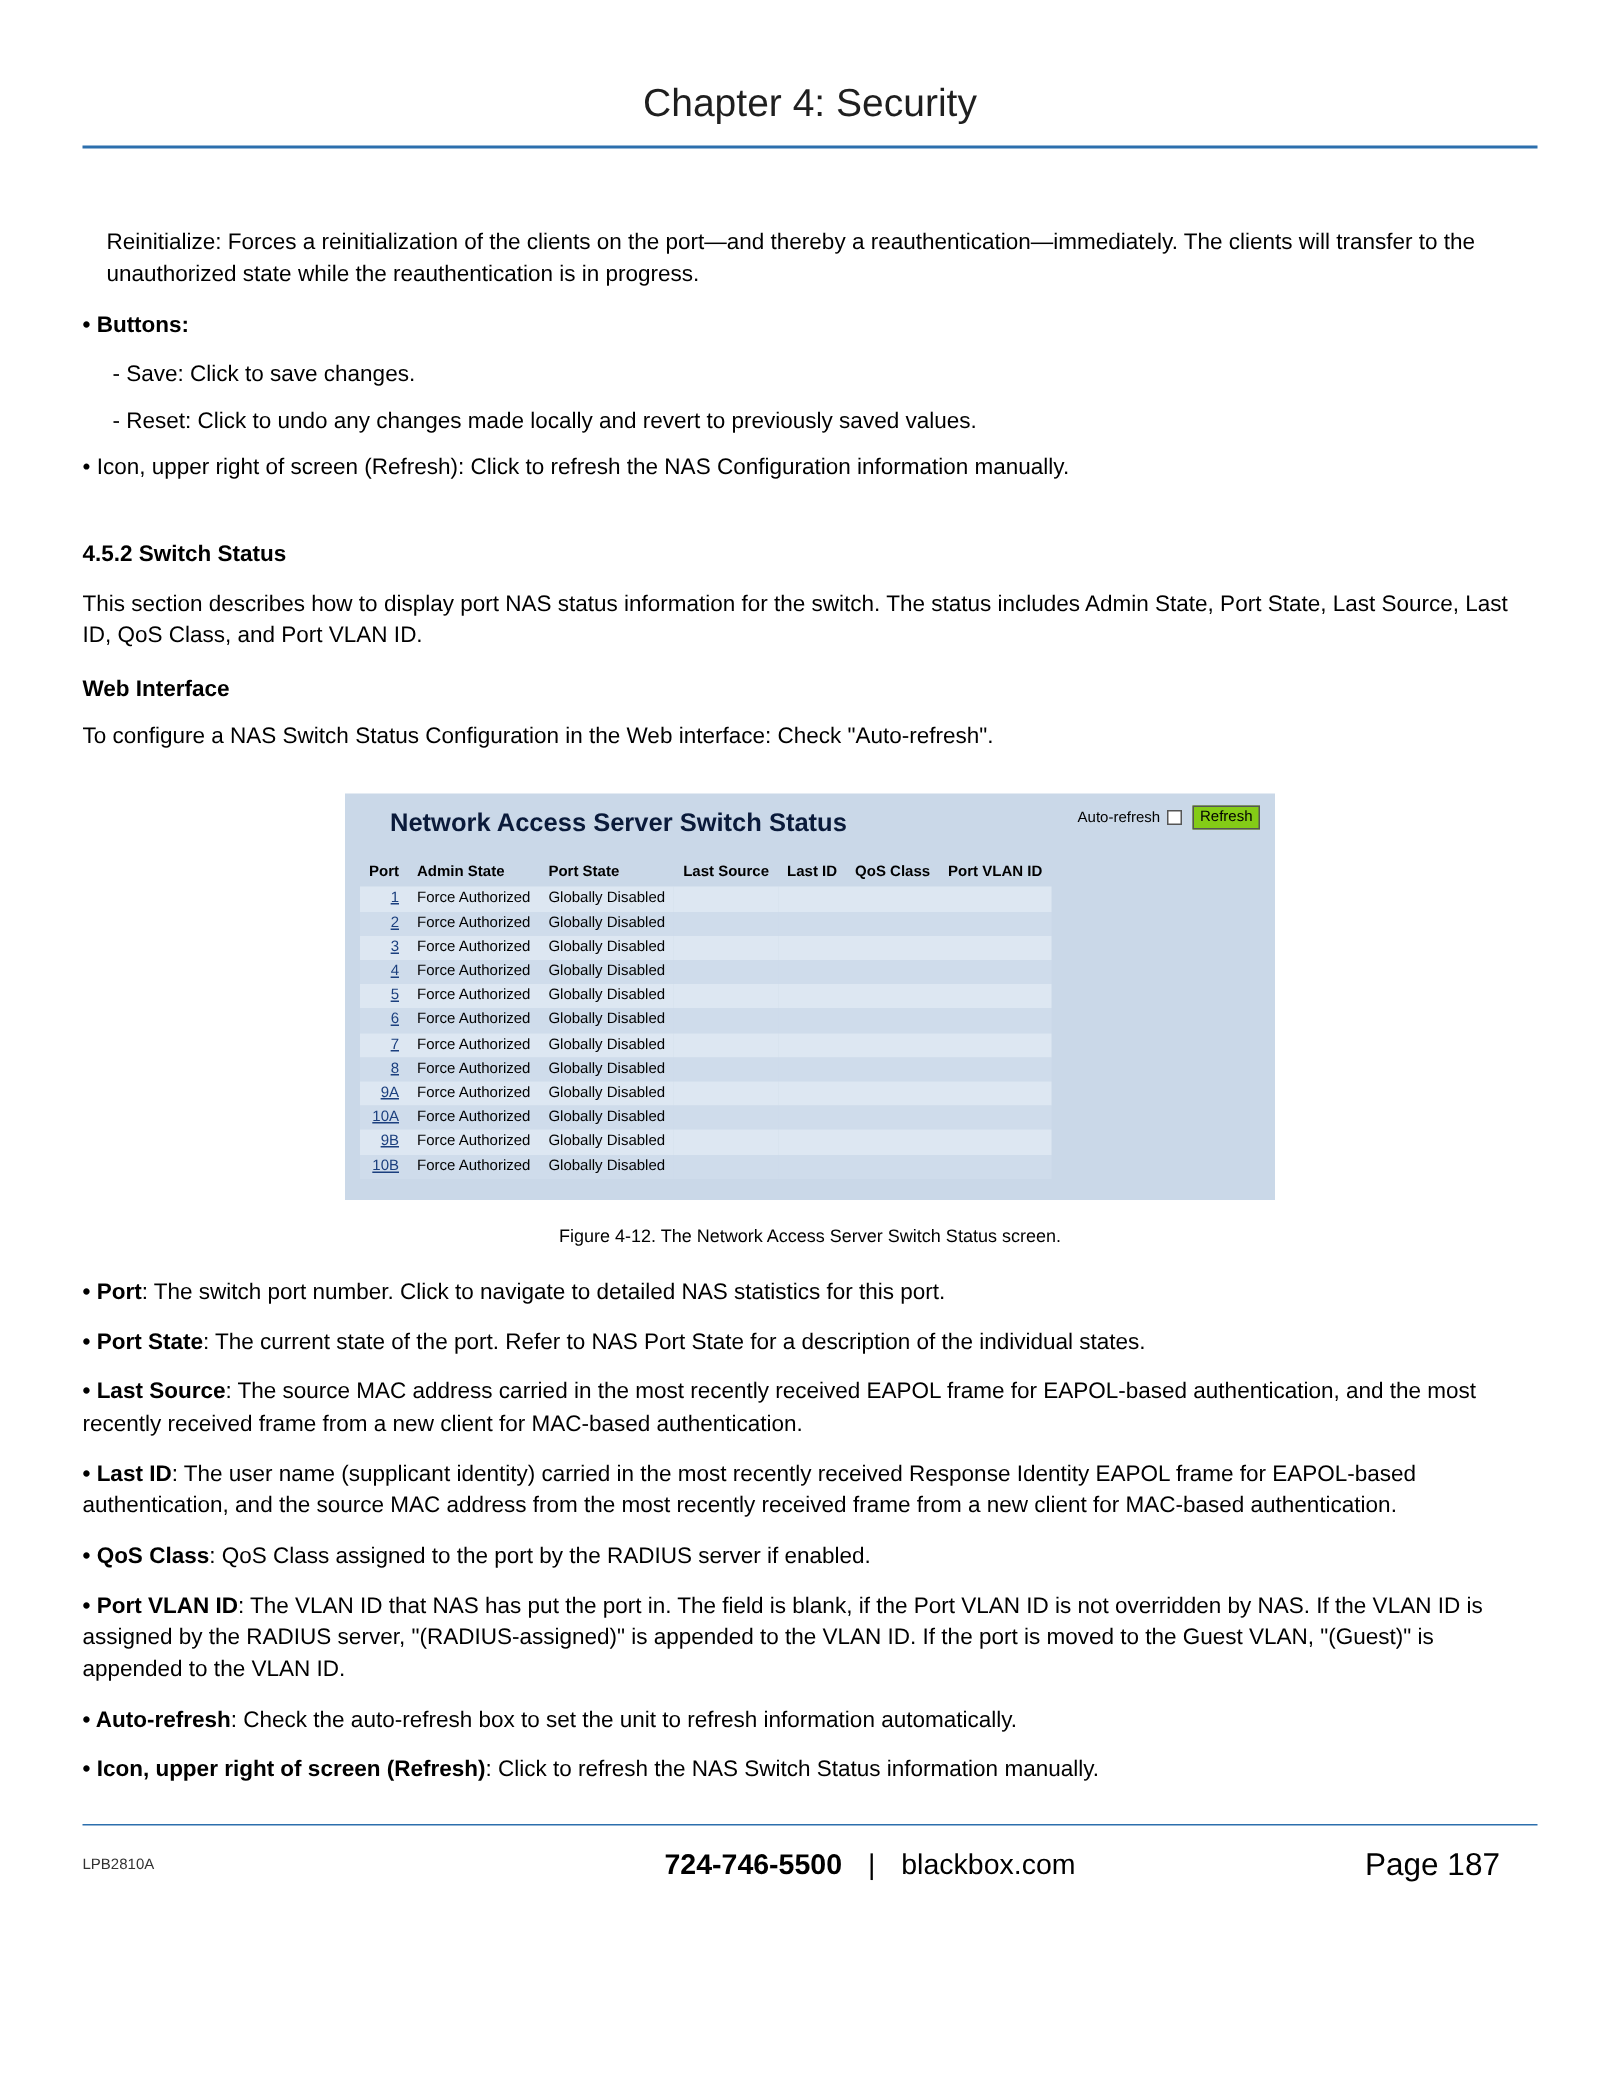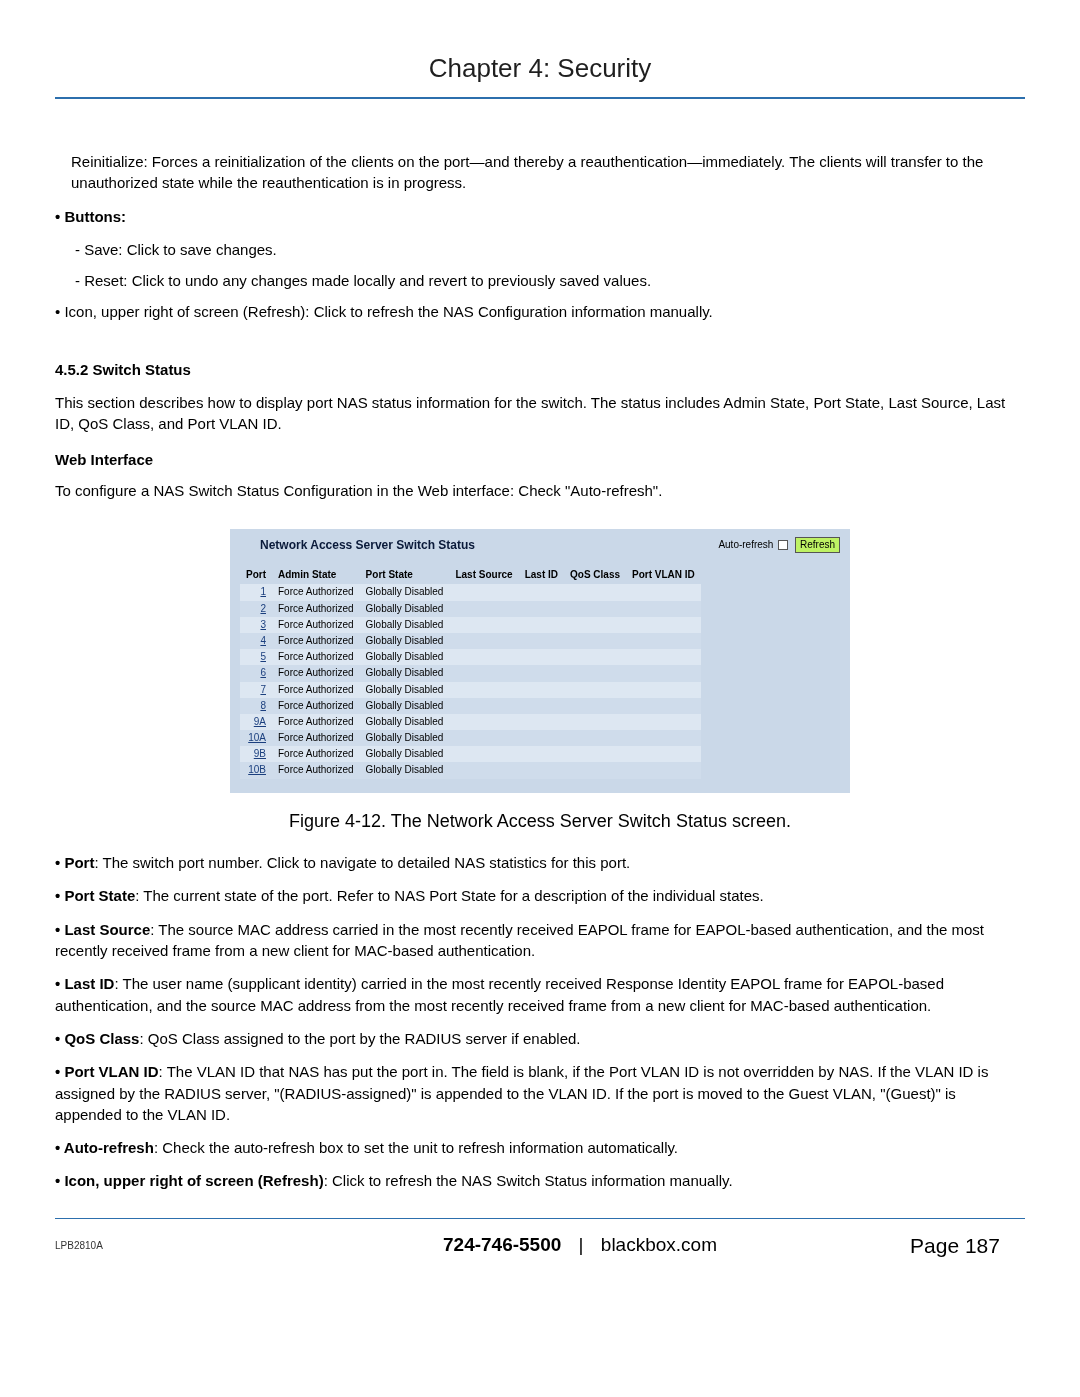--- a/index.html
+++ b/index.html
@@ -36,38 +36,38 @@
     display: inline-block;
     background: #cad8e8;
     width: 620px;
     text-align: left;
     padding: 8px 10px 14px 10px;
     font-family: Arial, sans-serif;
     font-size: 10px;
     position: relative;
     color: #000;
   }
-  .fig-title { font-weight: bold; font-size: 12px; color: #0a1a3a; margin-bottom: 12px; padding-left: 20px; }
+  .fig-title { font-weight: bold; font-size: 17px; color: #0a1a3a; margin-bottom: 12px; padding-left: 20px; }
   .fig-controls { position: absolute; top: 8px; right: 10px; font-size: 10px; }
   .fig-controls .cb { display:inline-block; width:10px; height:10px; border:1px solid #555; background:#fff; vertical-align:middle; margin:0 4px 0 2px;}
-  .fig-controls .btn { display:inline-block; border:1px solid #555; padding:0 4px; background:#bef264; font-size:10px; vertical-align:middle; }
+  .fig-controls .btn { display:inline-block; border:1px solid #555; padding:0 4px; background:#84cc16; font-size:10px; vertical-align:middle; }
   .status-table { border-collapse: collapse; font-size: 10px; }
   .status-table th { text-align:left; font-weight:bold; padding: 2px 6px; white-space:nowrap; }
   .status-table td { padding: 1px 6px; white-space:nowrap; }
   .status-table tr.odd td { background: #dde7f2; }
   .status-table tr.even td { background: #cfdceb; }
   .status-table td:first-child { text-align: right; color: #1b3f7e; text-decoration: underline; }
   .status-table col.c-port { width: 28px; }
   .status-table col.c-admin { width: 82px; }
   .status-table col.c-pstate { width: 84px; }
   .status-table col.c-ls { width: 66px; }
   .status-table col.c-lid { width: 42px; }
   .status-table col.c-qos { width: 58px; }
   .status-table col.c-pvid { width: 72px; }
-  .caption { text-align: center; font-size: 18px; margin: 16px 0 18px 0; }
+  .caption { text-align: center; font-size: 12px; margin: 16px 0 18px 0; }
 
   .param-list { padding-left: 0; }
   .param-item { margin-bottom: 12px; }
   .param-item .pk { font-weight: 700; }
 
   .footer-rule { border: none; border-top: 1px solid #2c6fad; margin-top: 26px; }
   .footer { display:flex; align-items:center; padding: 12px 0 0 0; font-size: 14px; }
   .footer .model { font-size: 10px; color:#333; width: 220px; }
   .footer .center { flex: 1; text-align: center; font-size: 19px; }
   .footer .bar { margin: 0 12px; }

